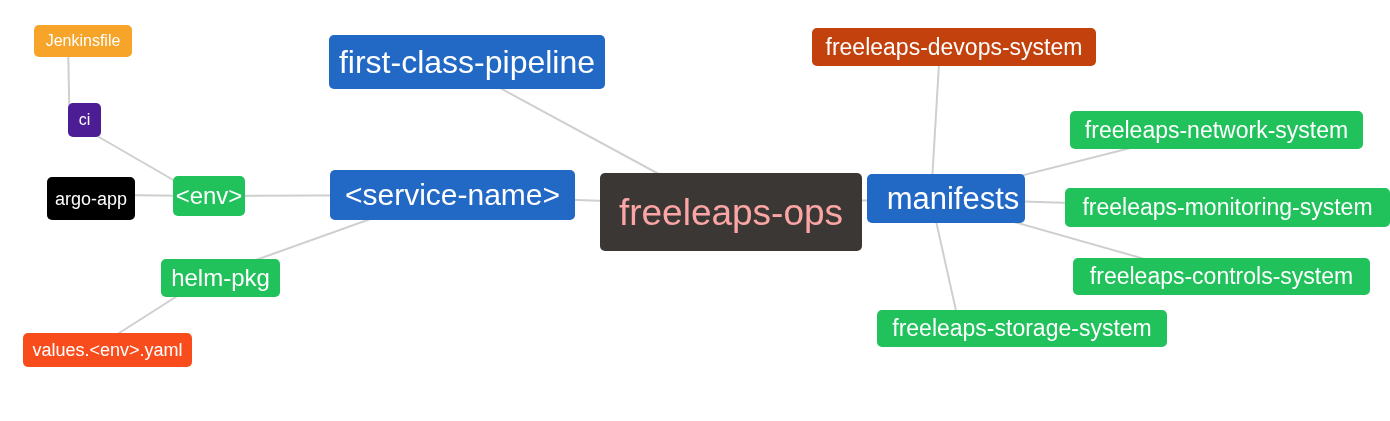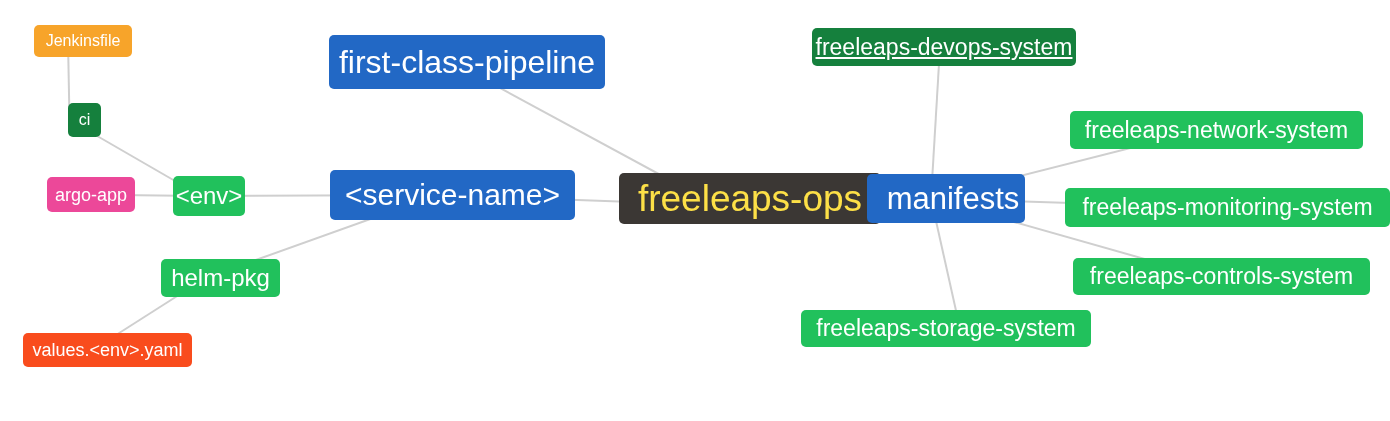--- a/index.html
+++ b/index.html
@@ -59,28 +59,28 @@
       <line x1="437.5" y1="195" x2="716" y2="205" stroke="#CFCFCF" stroke-width="2"></line>
       <line x1="716" y1="205" x2="931" y2="198.5" stroke="#CFCFCF" stroke-width="2"></line>
       <line x1="931" y1="198.5" x2="940" y2="47" stroke="#CFCFCF" stroke-width="2"></line>
       <line x1="931" y1="198.5" x2="1201.5" y2="130" stroke="#CFCFCF" stroke-width="2"></line>
       <line x1="931" y1="198.5" x2="1212.5" y2="207.5" stroke="#CFCFCF" stroke-width="2"></line>
       <line x1="931" y1="198.5" x2="1206.5" y2="276.5" stroke="#CFCFCF" stroke-width="2"></line>
       <line x1="931" y1="198.5" x2="960" y2="328.5" stroke="#CFCFCF" stroke-width="2"></line>
     </svg>
   <div class="node-layer">
       <div class="node" style="left: 19px; top: 25px; width: 98px; height: 32px; font-size: 16px; background: rgb(247, 164, 42); color: rgb(255, 255, 255);">Jenkinsfile</div>
-      <div class="node" style="left: 53px; top: 103px; width: 33px; height: 34px; font-size: 16px; background: #15803d; color: rgb(255, 255, 255);">ci</div>
-      <div class="node" style="left: 32px; top: 177px; width: 88px; height: 35px; font-size: 18px; background: #ec4899; color: rgb(255, 255, 255);">argo-app</div>
+      <div class="node" style="left: 53px; top: 103px; width: 33px; height: 34px; font-size: 16px; background: #4c1d95; color: rgb(255, 255, 255);">ci</div>
+      <div class="node" style="left: 32px; top: 177px; width: 88px; height: 43px; font-size: 18px; background: #000000; color: rgb(255, 255, 255);">argo-app</div>
       <div class="node" style="left: 158px; top: 176px; width: 72px; height: 40px; font-size: 24px; background: rgb(33, 193, 92); color: rgb(255, 255, 255);">&lt;env&gt;</div>
       <div class="node" style="left: 146px; top: 259px; width: 119px; height: 38px; font-size: 24px; background: rgb(33, 193, 92); color: rgb(255, 255, 255);">helm-pkg</div>
       <div class="node" style="left: 8px; top: 333px; width: 169px; height: 34px; font-size: 18px; background: rgb(249, 76, 29); color: rgb(255, 255, 255);">values.&lt;env&gt;.yaml</div>
       <div class="node" style="left: 314px; top: 35px; width: 276px; height: 54px; font-size: 32px; background: rgb(34, 104, 197); color: rgb(255, 255, 255);">first-class-pipeline</div>
       <div class="node" style="left: 315px; top: 170px; width: 245px; height: 50px; font-size: 30px; background: rgb(34, 104, 197); color: rgb(255, 255, 255);">&lt;service-name&gt;</div>
-      <div class="node" style="left: 604px; top: 173px; width: 262px; height: 51px; font-size: 37px; background: rgb(59, 55, 52); color: #fde047;">freeleaps-ops</div>
+      <div class="node" style="left: 585px; top: 173px; width: 262px; height: 78px; font-size: 37px; background: rgb(59, 55, 52); color: #fca5a5;">freeleaps-ops</div>
       <div class="node" style="left: 852px; top: 174px; width: 158px; height: 49px; font-size: 31px; background: rgb(34, 104, 197); color: rgb(255, 255, 255); padding-left: 14px;">manifests</div>
-      <div class="node" style="left: 797px; top: 28px; width: 264px; height: 38px; font-size: 23px; background: #15803d; color: rgb(255, 255, 255); text-decoration: underline;">freeleaps-devops-system</div>
+      <div class="node" style="left: 797px; top: 28px; width: 284px; height: 38px; font-size: 23px; background: #c2410c; color: rgb(255, 255, 255);">freeleaps-devops-system</div>
       <div class="node" style="left: 1055px; top: 111px; width: 293px; height: 38px; font-size: 23px; background: rgb(33, 193, 92); color: rgb(255, 255, 255);">freeleaps-network-system</div>
       <div class="node" style="left: 1050px; top: 188px; width: 325px; height: 39px; font-size: 23px; background: rgb(33, 193, 92); color: rgb(255, 255, 255);">freeleaps-monitoring-system</div>
       <div class="node" style="left: 1058px; top: 258px; width: 297px; height: 37px; font-size: 23px; background: rgb(33, 193, 92); color: rgb(255, 255, 255);">freeleaps-controls-system</div>
-      <div class="node" style="left: 786px; top: 310px; width: 290px; height: 37px; font-size: 23px; background: rgb(33, 193, 92); color: rgb(255, 255, 255);">freeleaps-storage-system</div>
+      <div class="node" style="left: 862px; top: 310px; width: 290px; height: 37px; font-size: 23px; background: rgb(33, 193, 92); color: rgb(255, 255, 255);">freeleaps-storage-system</div>
     </div>
 </div>
 
 </body></html>

